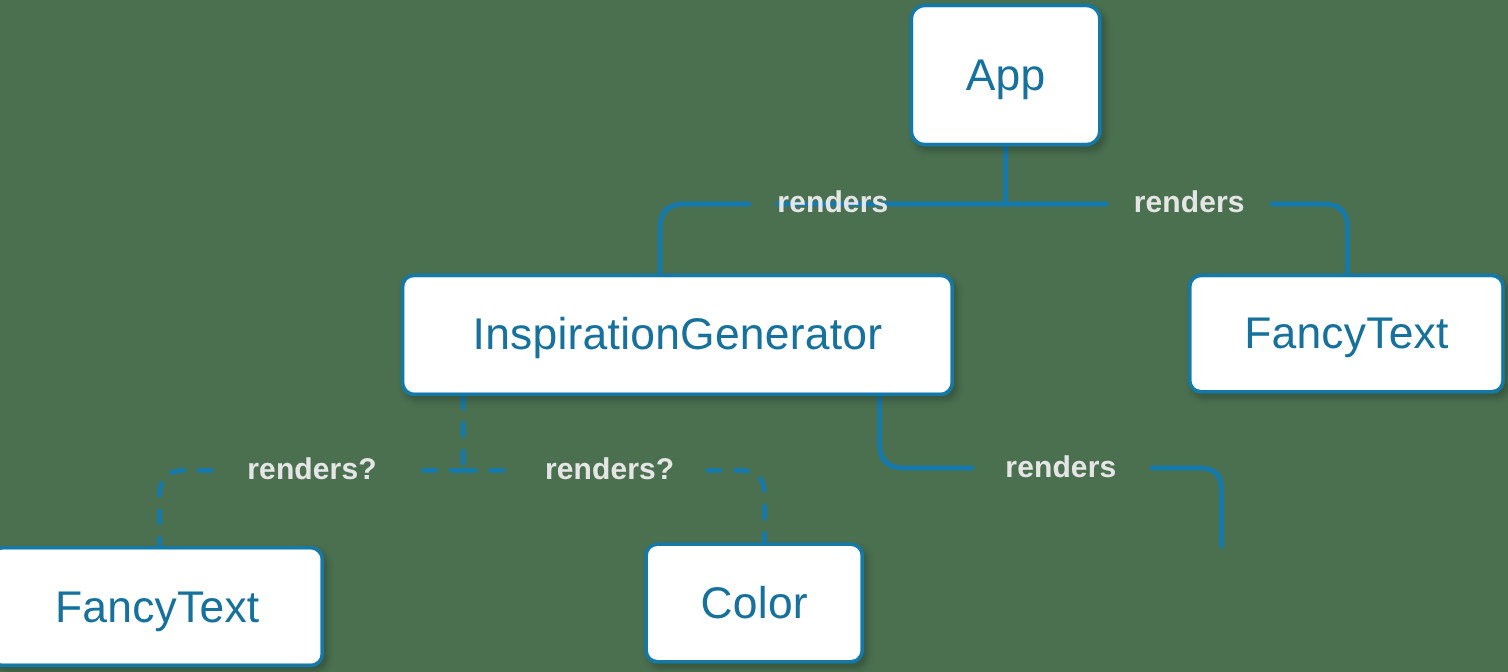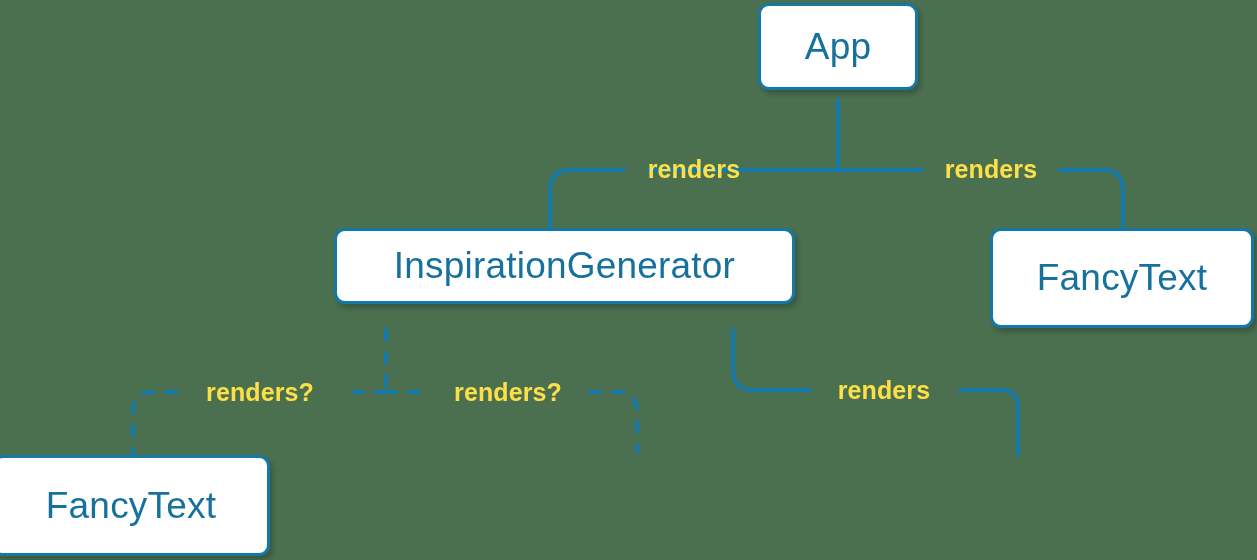--- a/index.html
+++ b/index.html
@@ -40,21 +40,21 @@
   }
   .node-label {
     color: #16719c;
     font-size: 37px;
     font-weight: 400;
     letter-spacing: 0.2px;
     white-space: nowrap;
   }
   .edge-label {
     position: absolute;
-    color: #fde047;
+    color: #e5e5e5;
     font-size: 25px;
     font-weight: 700;
     letter-spacing: 0.1px;
     white-space: nowrap;
     transform: translate(-50%, -50%);
     z-index: 3;
   }
 </style>
 </head>
 <body>
@@ -71,36 +71,39 @@
 
     <path d="M 733 330 L 733 370 Q 733 390 753 390 L 810 390 M 960 390 L 1000 390 Q 1018 390 1018 408 L 1018 455" fill="none" stroke="#1679ac" stroke-width="4" stroke-linecap="round"></path>
 
     <path d="M 386 330 L 386 392" fill="none" stroke="#1679ac" stroke-width="4" stroke-linecap="round" stroke-dasharray="10 13"></path>
 
     <path d="M 386 392 L 340 392 M 176 392 L 153 392 Q 133 392 133 412 L 133 455" fill="none" stroke="#1679ac" stroke-width="4" stroke-linecap="round" stroke-dasharray="10 13"></path>
 
     <path d="M 386 392 L 424 392 M 590 392 L 617 392 Q 637 392 637 412 L 637 452" fill="none" stroke="#1679ac" stroke-width="4" stroke-linecap="round" stroke-dasharray="10 13"></path>
   </svg>
 
-  <div class="node" style="left:758px; top:3px; width:160px; height:87px;">
+  <div class="node" style="left:758px; top:3px; width:160px; height:119px;border-radius:13px;">
     <span class="node-label">App</span>
   </div>
 
-  <div class="node" style="left:334px; top:228px; width:461px; height:76px;">
+  <div class="node" style="left:334px; top:228px; width:461px; height:102px;">
     <span class="node-label">InspirationGenerator</span>
   </div>
 
   <div class="node" style="left:990px; top:228px; width:264px; height:100px;">
     <span class="node-label">FancyText</span>
   </div>
 
   <div class="node" style="left:-8px; top:455px; width:278px; height:101px;">
     <span class="node-label">FancyText</span>
   </div>
 
+  <div class="node" style="left:537px; top:452px; width:183px; height:101px;">
+    <span class="node-label">Color</span>
+  </div>
 
 
   <span class="edge-label" style="left:694px; top:169px;">renders</span>
 
   <span class="edge-label" style="left:991px; top:169px;">renders</span>
 
   <span class="edge-label" style="left:260px; top:392px;">renders?</span>
 
   <span class="edge-label" style="left:508px; top:392px;">renders?</span>
 

